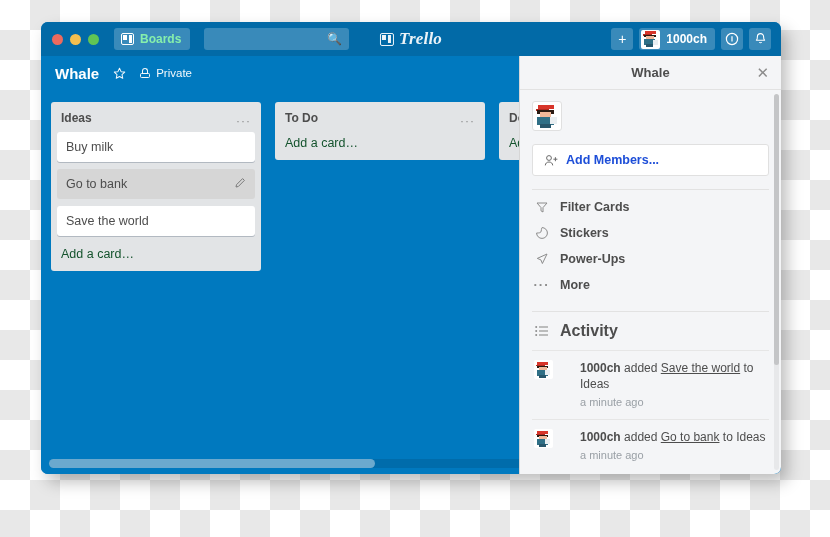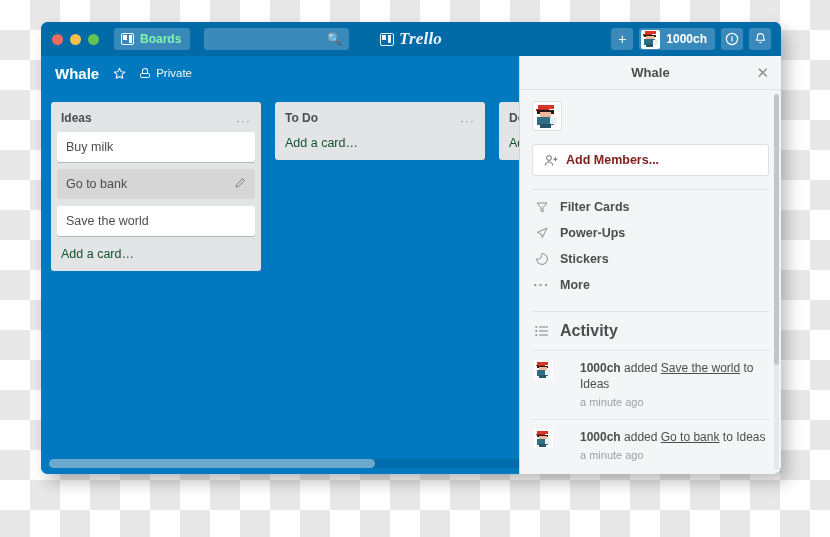--- a/index.html
+++ b/index.html
@@ -313,21 +313,21 @@
     padding: 0 12px;
   }
   .members-row { padding: 11px 0 9px 0; }
   .btn-row {
     background: #fff;
     border: 1px solid #e0e0e0;
     border-radius: 3px;
     padding: 8px 10px;
     font-size: 12.5px;
     font-weight: bold;
-    color: #7f1d1d;
+    color: #1d4ed8;
     display: flex;
     align-items: center;
     gap: 8px;
   }
   .menu-sep { height: 1px; background: #e2e2e2; margin: 13px 0 4px 0; }
   .menu-item {
     display: flex;
     align-items: center;
     gap: 11px;
     padding: 6px 2px;
@@ -540,33 +540,33 @@
           <svg width="14" height="14" viewBox="0 0 14 14" aria-hidden="true">
             <path d="M2 3h10l-4 4.6V12l-2-1.2V7.6z" fill="none" stroke="#8c8c8c" stroke-width="1" stroke-linejoin="round"></path>
           </svg>
         </span>
         <span>Filter Cards</span>
       </div>
 
       <div class="menu-item">
         <span class="mi-icon">
           <svg width="14" height="14" viewBox="0 0 14 14" aria-hidden="true">
-            <path d="M12 2L2.3 6.4l3.6 1.5 1.5 3.6z" fill="none" stroke="#8c8c8c" stroke-width="1" stroke-linejoin="round"></path>
+            <path d="M7 1.6a5.4 5.4 0 1 1-5.4 5.4c0-.1 3.2.2 4.1-.8.9-1 .6-4.5 1.3-4.6z" fill="none" stroke="#8c8c8c" stroke-width="1" stroke-linejoin="round"></path>
           </svg>
         </span>
-        <span>Power-Ups</span>
+        <span>Stickers</span>
       </div>
 
       <div class="menu-item">
         <span class="mi-icon">
           <svg width="14" height="14" viewBox="0 0 14 14" aria-hidden="true">
-            <path d="M7 1.6a5.4 5.4 0 1 1-5.4 5.4c0-.1 3.2.2 4.1-.8.9-1 .6-4.5 1.3-4.6z" fill="none" stroke="#8c8c8c" stroke-width="1" stroke-linejoin="round"></path>
+            <path d="M12 2L2.3 6.4l3.6 1.5 1.5 3.6z" fill="none" stroke="#8c8c8c" stroke-width="1" stroke-linejoin="round"></path>
           </svg>
         </span>
-        <span>Stickers</span>
+        <span>Power-Ups</span>
       </div>
 
       <div class="menu-item">
         <span class="mi-icon" style="letter-spacing:1px;line-height:8px;">···</span>
         <span>More</span>
       </div>
 
       <div class="menu-sep"></div>
 
       <div class="activity-head">

